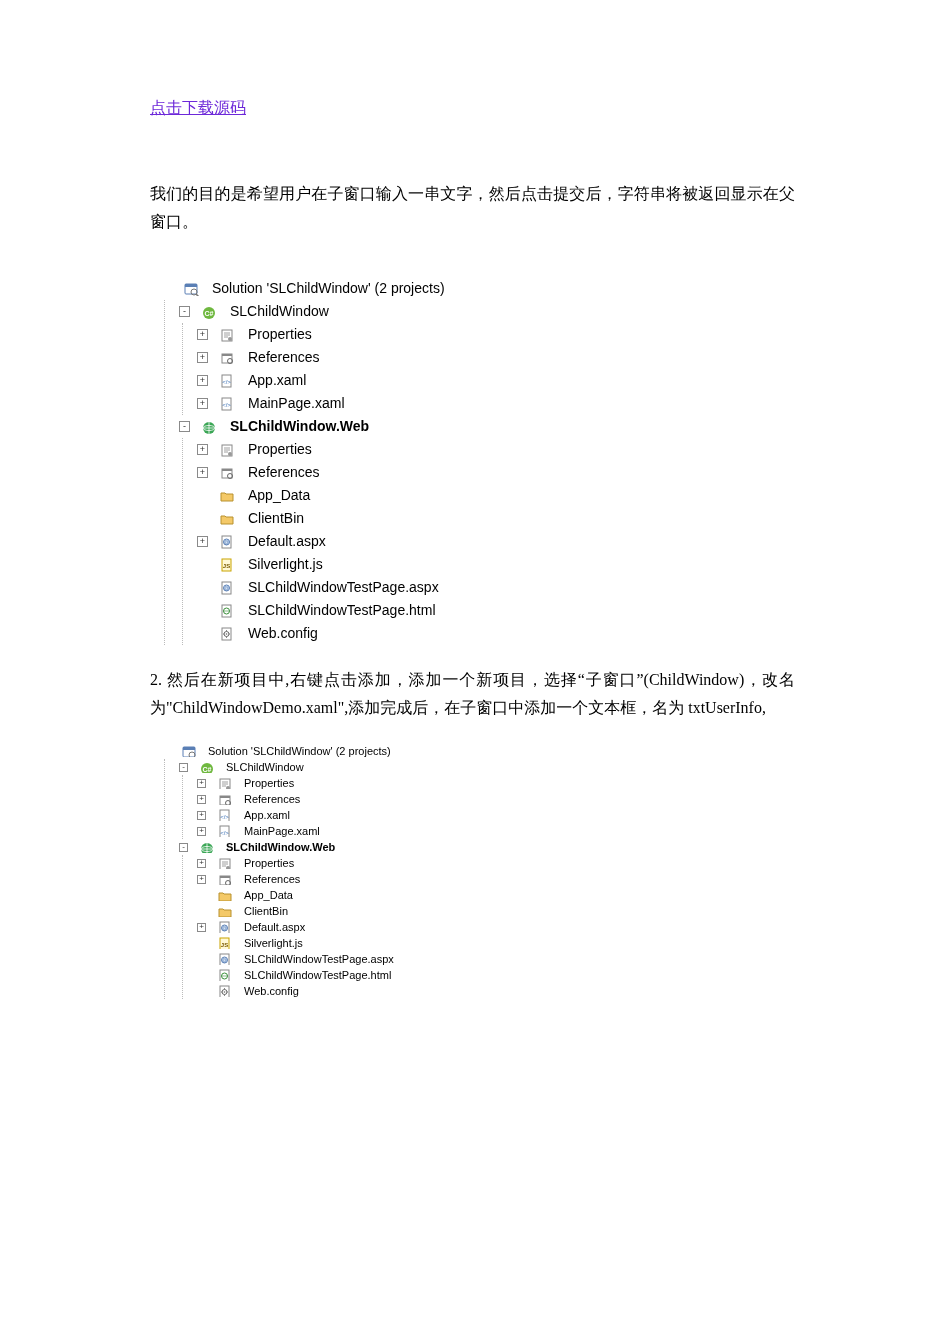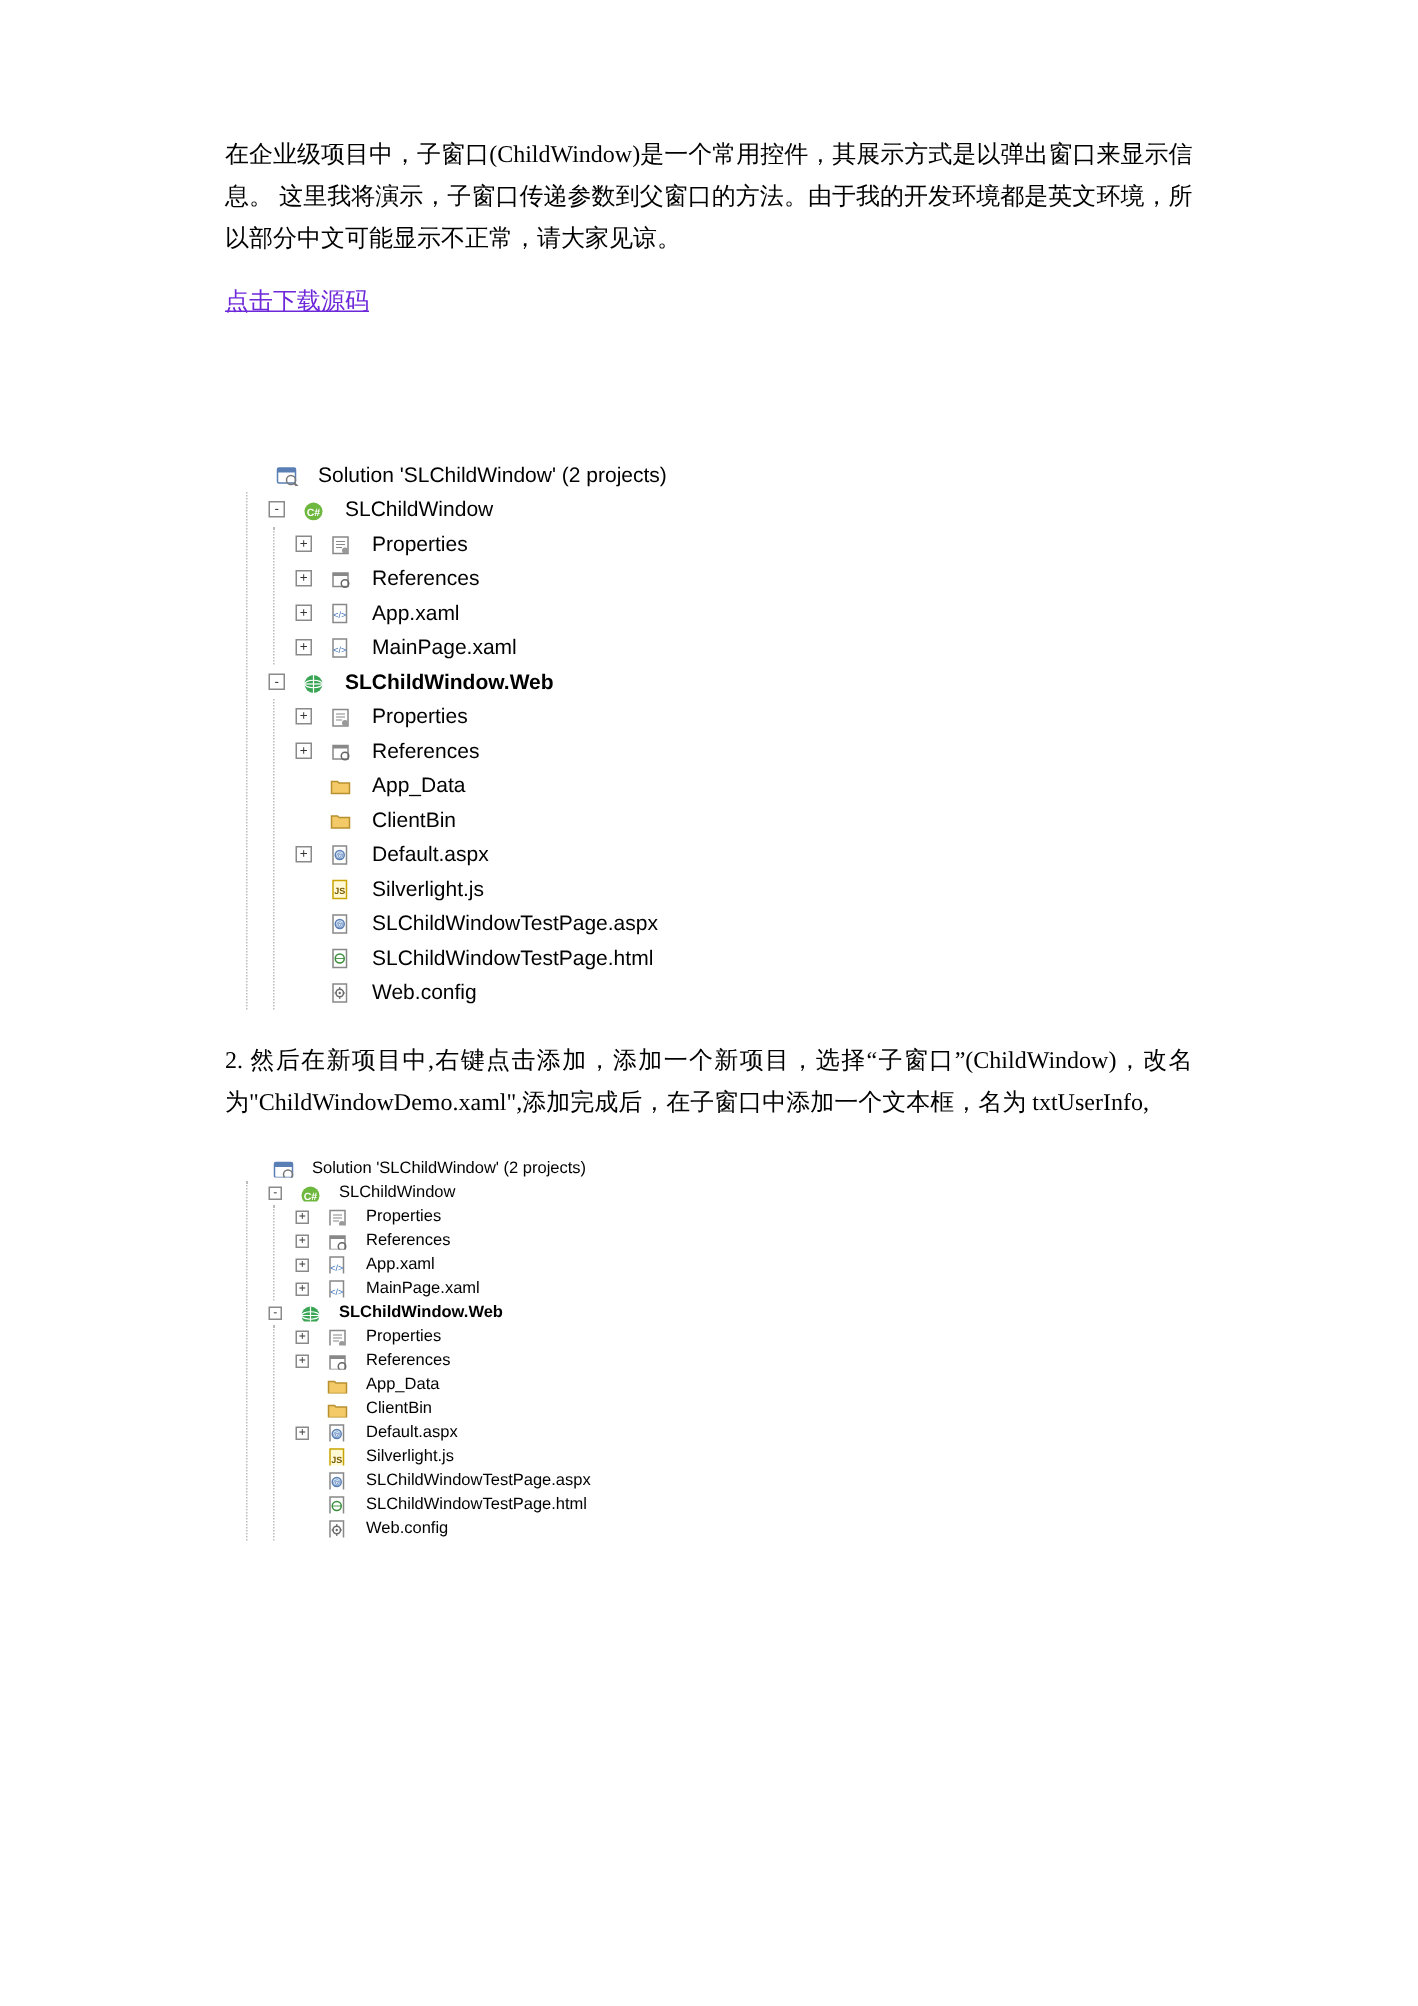--- a/index.html
+++ b/index.html
@@ -156,26 +156,26 @@
       <rect x="2" y="1" width="9" height="12" fill="#fff" stroke="#888"></rect>
       <circle cx="6.5" cy="7" r="2.5" fill="none" stroke="#6a6a6a"></circle>
       <circle cx="6.5" cy="7" r="0.8" fill="#6a6a6a"></circle>
       <path d="M6.5 3v1.5M6.5 9.5v1.5M3 7h1.5M8.5 7H10" stroke="#6a6a6a" stroke-width="0.8"></path>
     </g>
   </defs>
 </svg>
 
 <div class="page">
 
-  <p class="para">在企业级项目中，子窗口(ChildWindow)是一个常用控件，其展示方式是以弹出窗口来显示信息。  这里我将演示，子窗口传递参数到父窗口的方法。由于我的开发环境都是英文环境，所以部分中文可能显示不正常，请大家见谅。</p>
 
   <a class="link">点击下载源码</a>
 
   <div class="spacer-lg"></div>
 
+  <p class="para">我们的目的是希望用户在子窗口输入一串文字，然后点击提交后，字符串将被返回显示在父窗口。</p>
 
   <div class="spacer-md"></div>
 
 
   
   <div class="tree-wrap tree-large">
     <ul class="tree guides">
       <li class="node">
         <div class="row">
           <span class="plusbox hidden">+</span>

